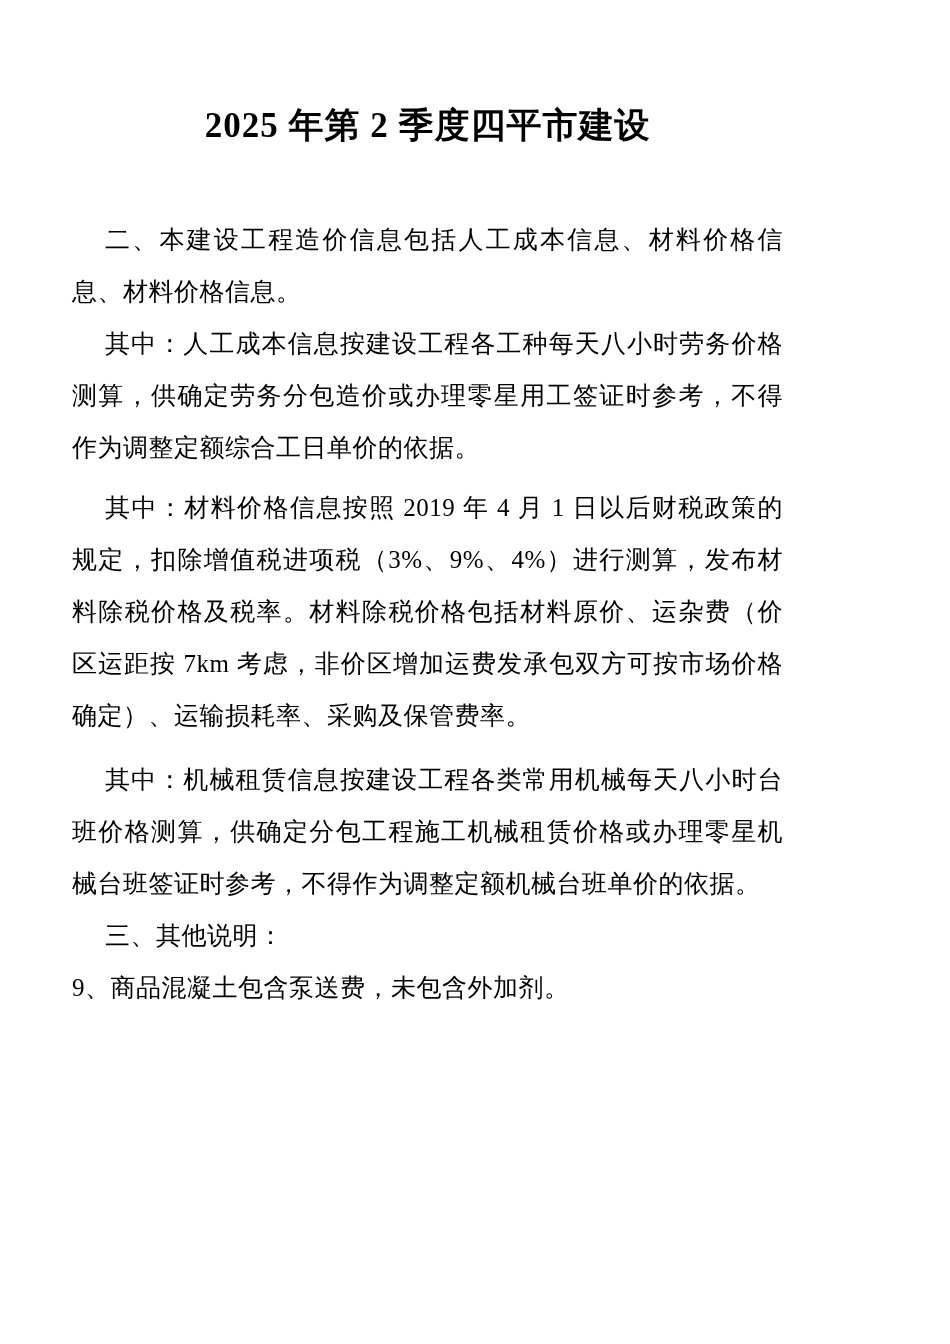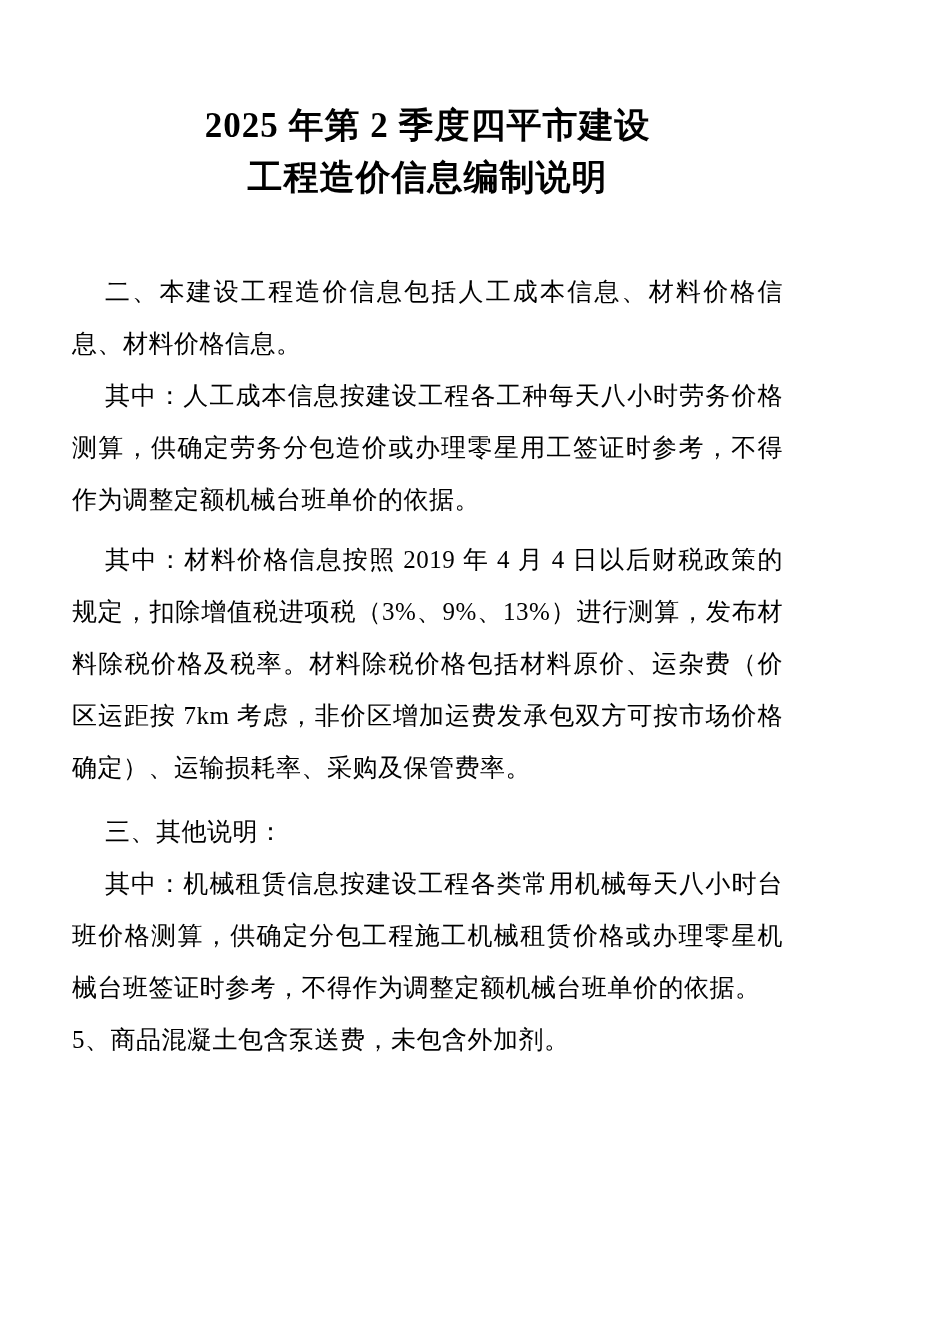--- a/index.html
+++ b/index.html
@@ -38,29 +38,28 @@
   .mb12 { margin-bottom: 12px; }
   .mb8  { margin-bottom: 8px; }
 </style>
 </head>
 <body>
 
 <div class="page">
 
   <h1 class="doc-title">
     <span class="title-line">2025 年第 2 季度四平市建设</span>
-    <span class="title-line">工程造价信息编制说明</span>
   </h1>
 
 
   <p class="para indent">二、本建设工程造价信息包括人工成本信息、材料价格信息、材料价格信息。</p>
 
-  <p class="para indent mb8">其中：人工成本信息按建设工程各工种每天八小时劳务价格测算，供确定劳务分包造价或办理零星用工签证时参考，不得作为调整定额机械台班单价的依据。</p>
+  <p class="para indent mb8">其中：人工成本信息按建设工程各工种每天八小时劳务价格测算，供确定劳务分包造价或办理零星用工签证时参考，不得作为调整定额综合工日单价的依据。</p>
 
-  <p class="para indent mb12">其中：材料价格信息按照 2019 年 4 月 4 日以后财税政策的规定，扣除增值税进项税（3%、9%、13%）进行测算，发布材料除税价格及税率。材料除税价格包括材料原价、运杂费（价区运距按 7km 考虑，非价区增加运费发承包双方可按市场价格确定）、运输损耗率、采购及保管费率。</p>
+  <p class="para indent mb12">其中：材料价格信息按照 2019 年 4 月 1 日以后财税政策的规定，扣除增值税进项税（3%、9%、4%）进行测算，发布材料除税价格及税率。材料除税价格包括材料原价、运杂费（价区运距按 7km 考虑，非价区增加运费发承包双方可按市场价格确定）、运输损耗率、采购及保管费率。</p>
+
+  <p class="para indent">其中：机械租赁信息按建设工程各类常用机械每天八小时台班价格测算，供确定分包工程施工机械租赁价格或办理零星机械台班签证时参考，不得作为调整定额机械台班单价的依据。</p>
 
   <p class="para indent">三、其他说明：</p>
 
-  <p class="para indent">其中：机械租赁信息按建设工程各类常用机械每天八小时台班价格测算，供确定分包工程施工机械租赁价格或办理零星机械台班签证时参考，不得作为调整定额机械台班单价的依据。</p>
-
-  <p class="para no-indent">5、商品混凝土包含泵送费，未包含外加剂。</p>
+  <p class="para no-indent">9、商品混凝土包含泵送费，未包含外加剂。</p>
 
 </div>
 
 </body></html>

